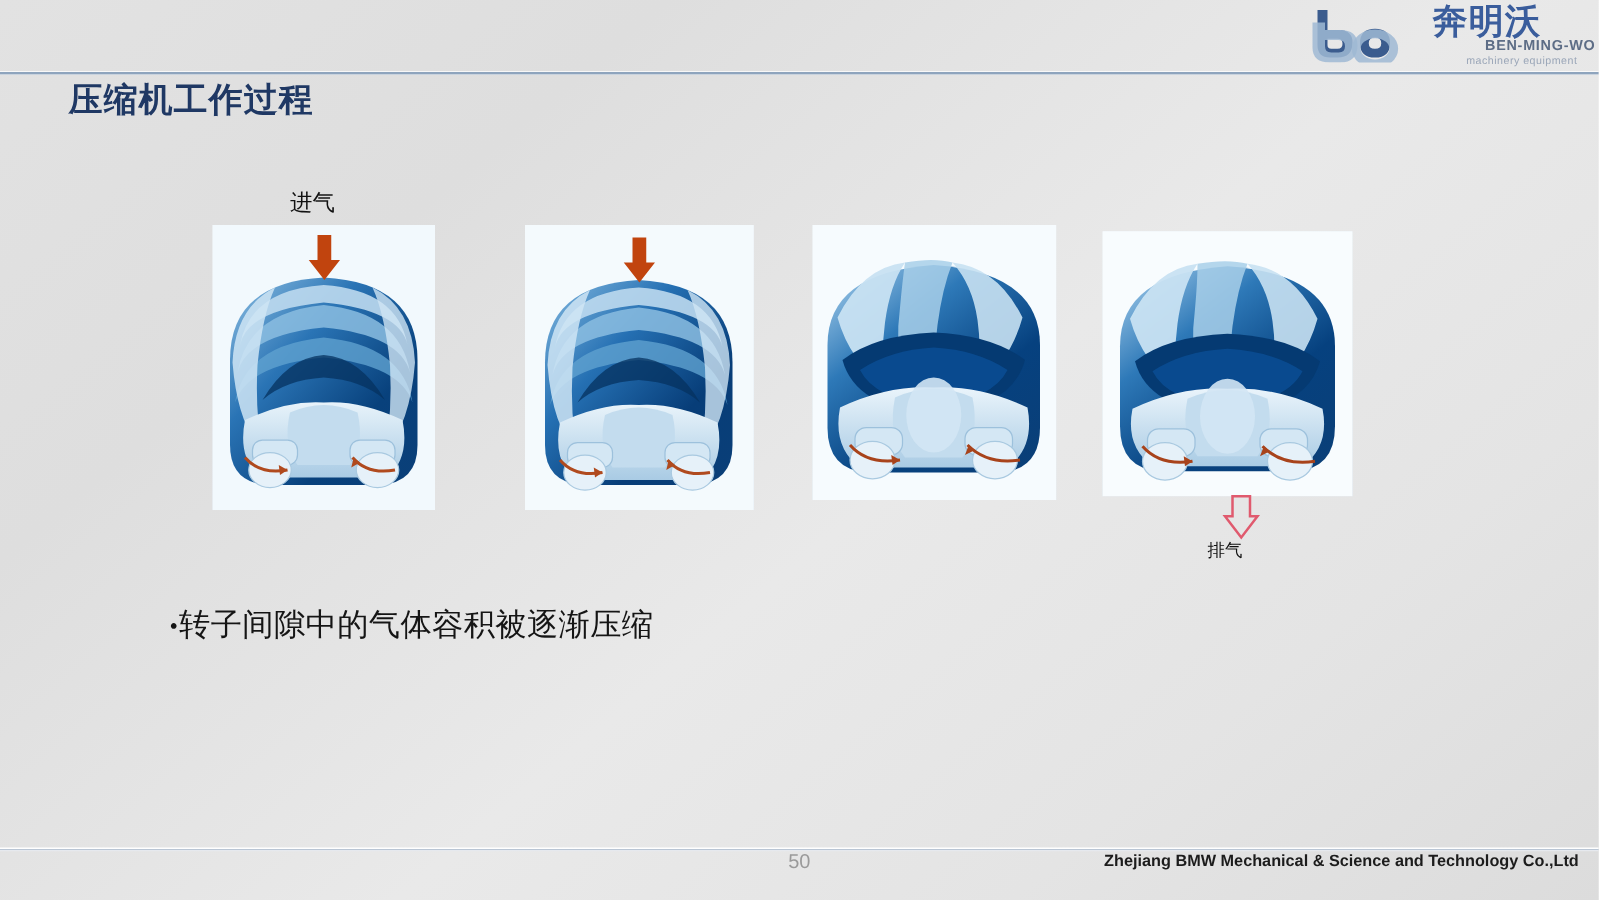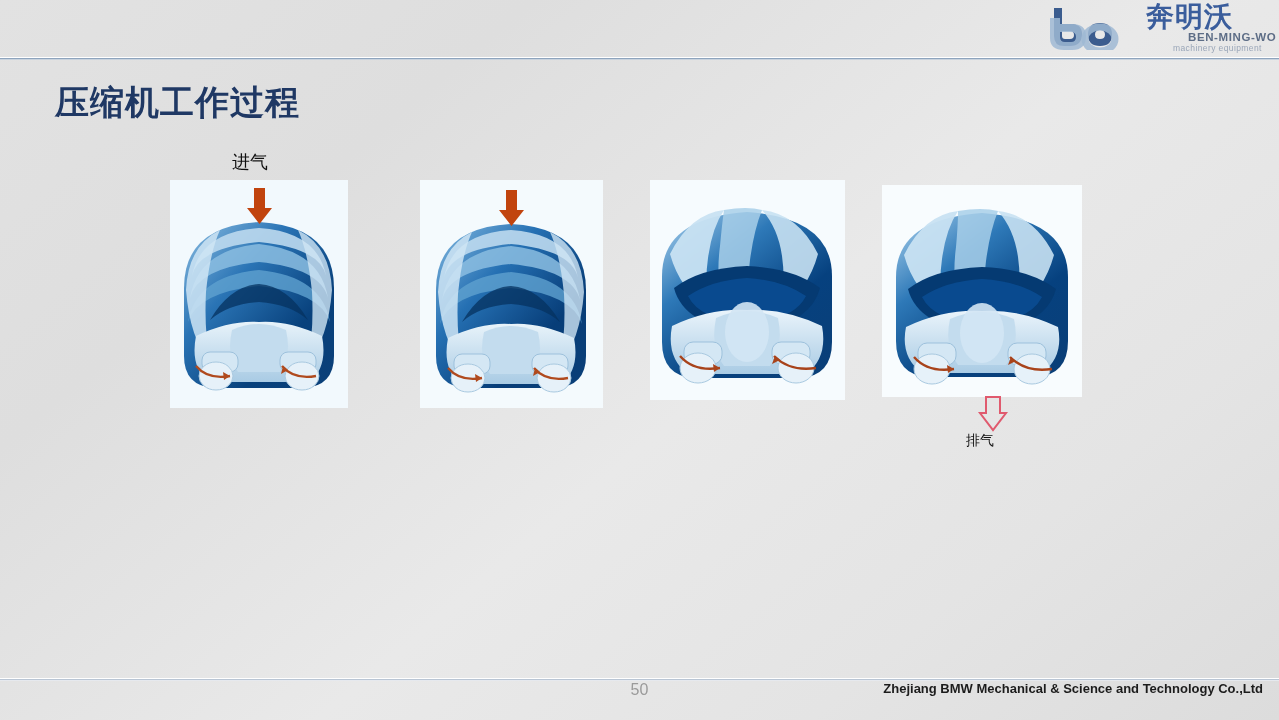--- a/index.html
+++ b/index.html
@@ -72,22 +72,22 @@
     font-size: 8.5px;
     color: #9aa6b8;
     letter-spacing: 0.4px;
     white-space: nowrap;
     padding-left: 24px;
   }
 
   
   #page-title {
     position: absolute;
-    left: 55px; top: 80px;
-    font-size: 34px;
+    left: 55px; top: 62px;
+    font-size: 27px;
     font-weight: bold;
     color: #1f3864;
     letter-spacing: 1px;
     white-space: nowrap;
   }
 
   
   #diagram-row {
     position: absolute;
     left: 0; top: 140px;
@@ -359,19 +359,22 @@
   <span id="intake-label" style="top:10px;">进气</span>
 </div>
 
 <svg id="exhaust-arrow" viewBox="0 0 40 36">
   <path d="M13 1 h14 v16 h6 l-13 17 l-13 -17 h6 z" fill="none" stroke="#e05a6e" stroke-width="2"></path>
 </svg>
 <span id="exhaust-label">排气</span>
 
 <div id="bullets">
 
+  <div class="bullet-line">
+    <span class="bullet-dot">•</span><span>转子间隙中的气体容积被逐渐压缩</span>
+  </div>
 
 
 </div>
 
 <div id="footer-rule"></div>
 <div id="page-number">50</div>
 <div id="footer-company">Zhejiang BMW Mechanical &amp; Science and Technology Co.,Ltd</div>
 
 </body></html>

